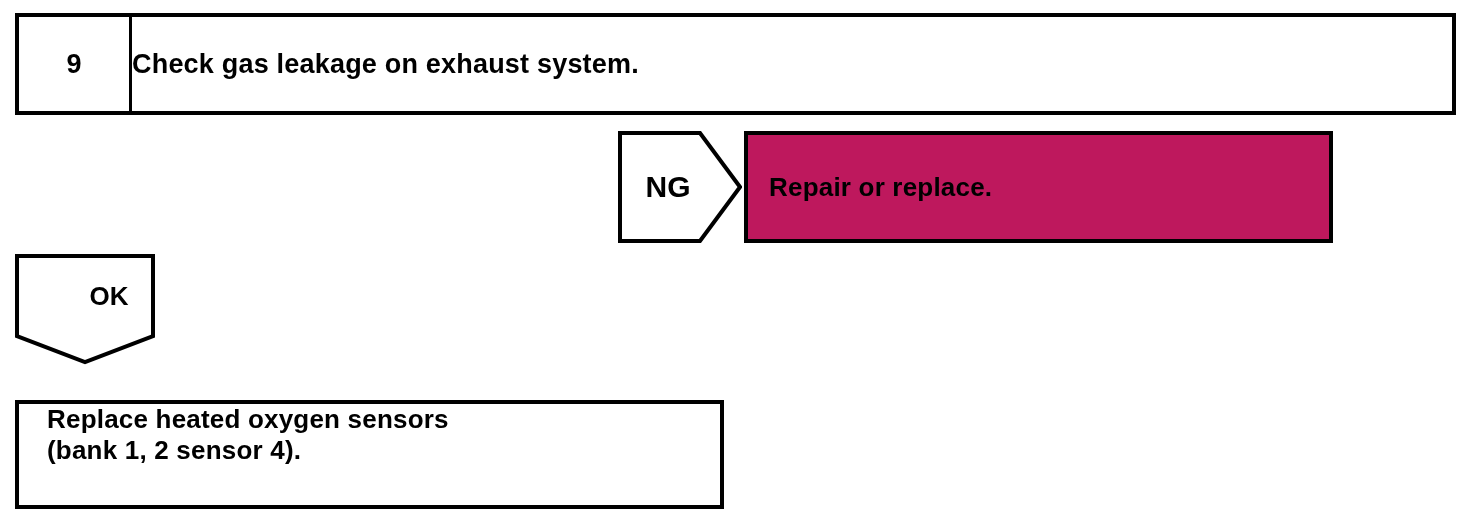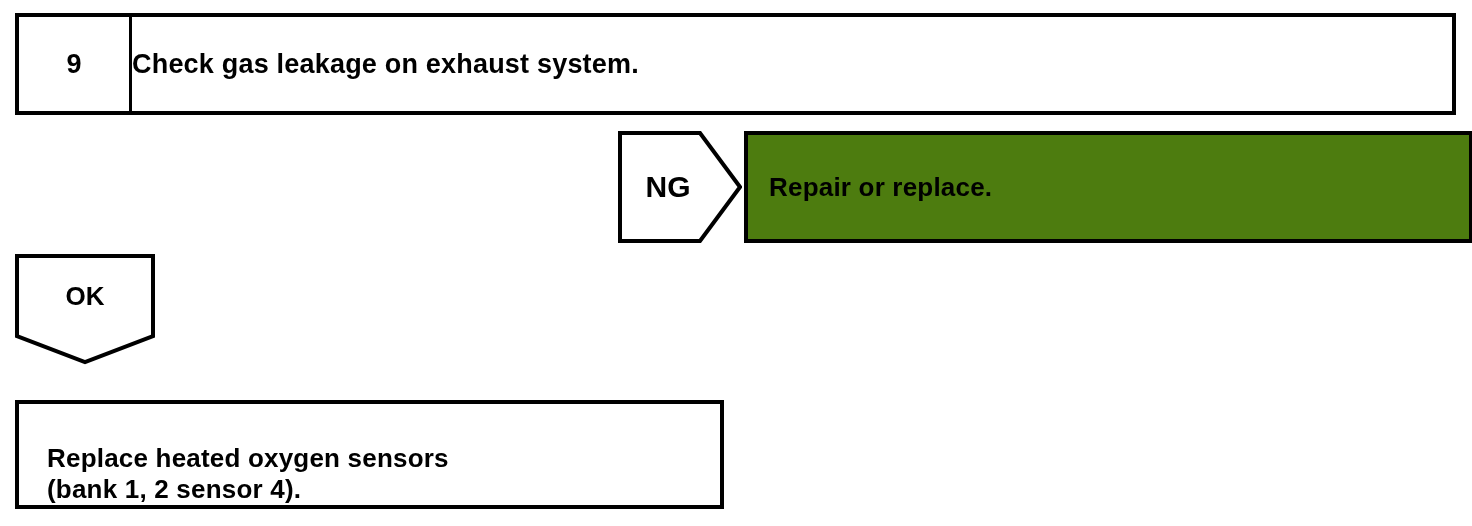--- a/index.html
+++ b/index.html
@@ -70,25 +70,25 @@
     align-items: center;
     justify-content: center;
     font-weight: bold;
     font-size: 30px;
     color: #000000;
   }
   .ng-box {
     position: absolute;
     left: 744px;
     top: 131px;
-    width: 729px;
+    width: 589px;
     height: 112px;
     border: 4px solid #000000;
     box-sizing: border-box;
-    background: #4d7c0f;
+    background: #be185d;
     display: flex;
     align-items: center;
     padding-left: 21px;
     font-weight: bold;
     font-size: 26px;
     color: #000000;
     letter-spacing: 0.2px;
   }
 
   
@@ -105,35 +105,36 @@
     left: 0;
     top: 0;
     width: 140px;
     height: 84px;
     display: flex;
     align-items: center;
     justify-content: center;
     font-weight: bold;
     font-size: 26px;
     color: #000000;
+    padding-left: 24px;
   }
 
   
   .result-box {
     position: absolute;
     left: 15px;
     top: 400px;
     width: 709px;
     height: 109px;
     border: 4px solid #000000;
     box-sizing: border-box;
     background: #ffffff;
     display: flex;
     flex-direction: column;
-    justify-content: flex-end;
+    justify-content: flex-start;
     padding-left: 28px;
   }
   .result-line {
     font-weight: bold;
     font-size: 26px;
     line-height: 31px;
     color: #000000;
     letter-spacing: 0.2px;
     white-space: nowrap;
   }

